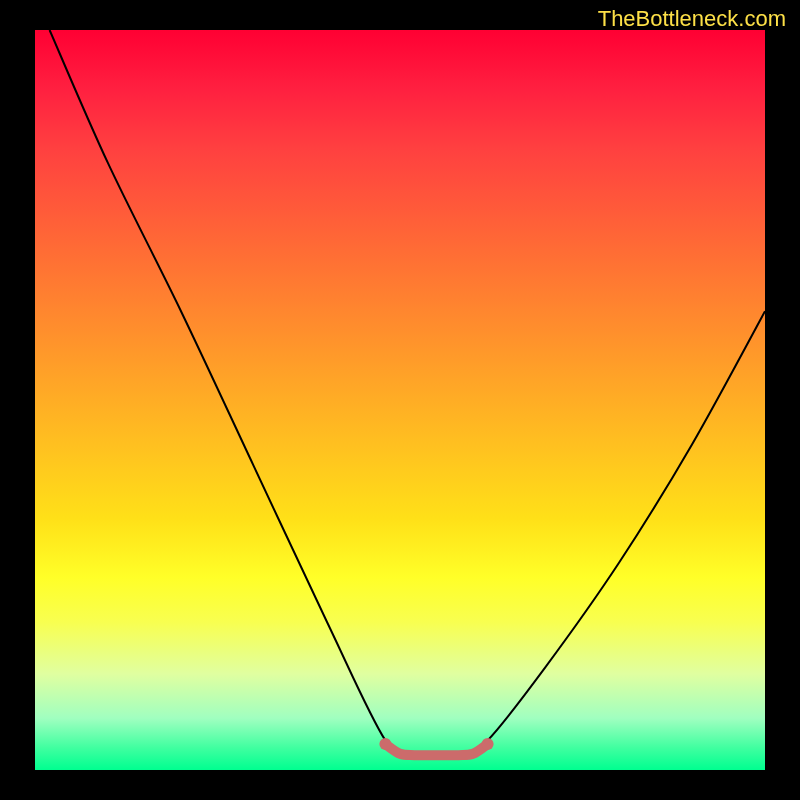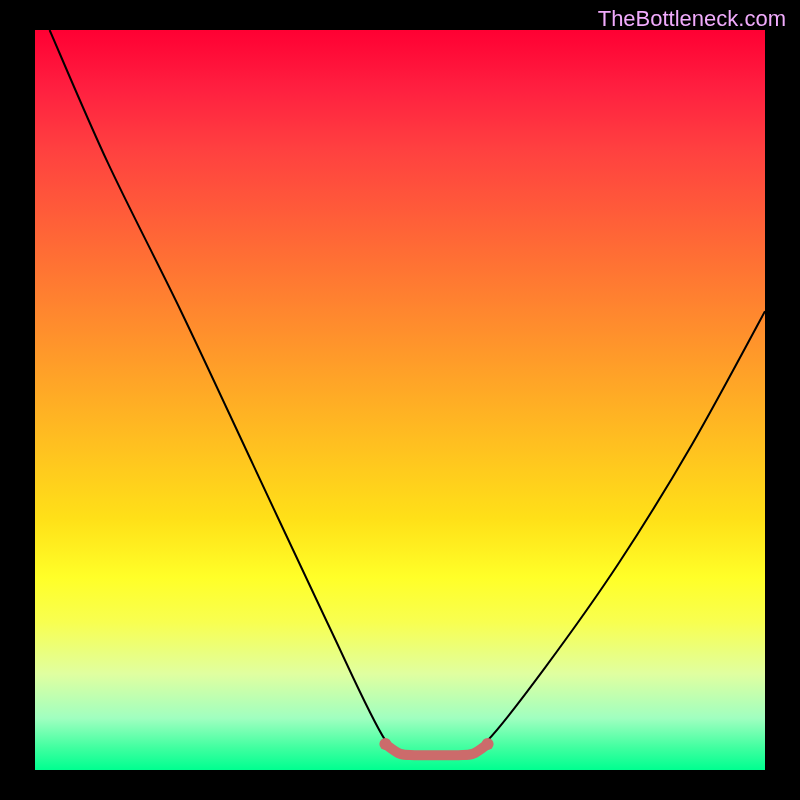--- a/index.html
+++ b/index.html
@@ -8,21 +8,21 @@
     height: 800px;
     background: #000;
     position: relative;
     font-family: Arial, sans-serif;
     overflow: hidden;
   }
   .watermark {
     position: absolute;
     top: 6px;
     right: 14px;
-    color: #f0abfc;
+    color: #fde047;
     font-size: 22px;
     font-weight: 500;
     z-index: 10;
   }
   .plot-area {
     position: absolute;
     left: 35px;
     top: 30px;
     width: 730px;
     height: 740px;

